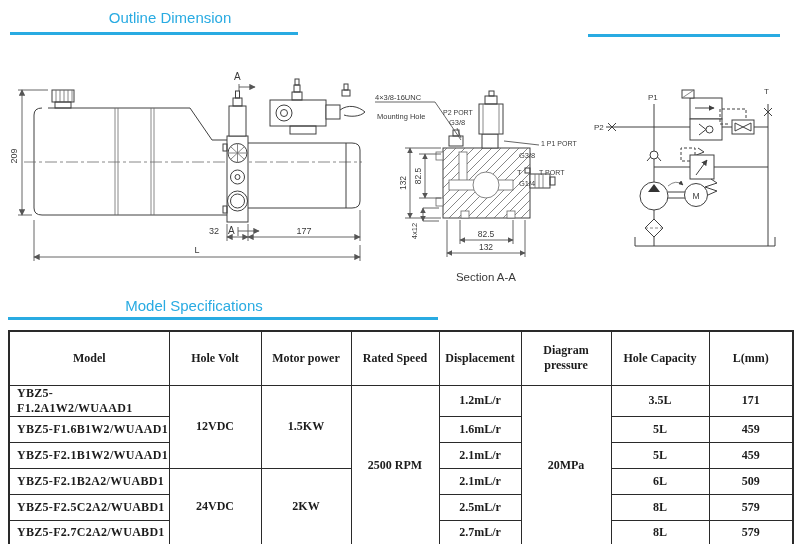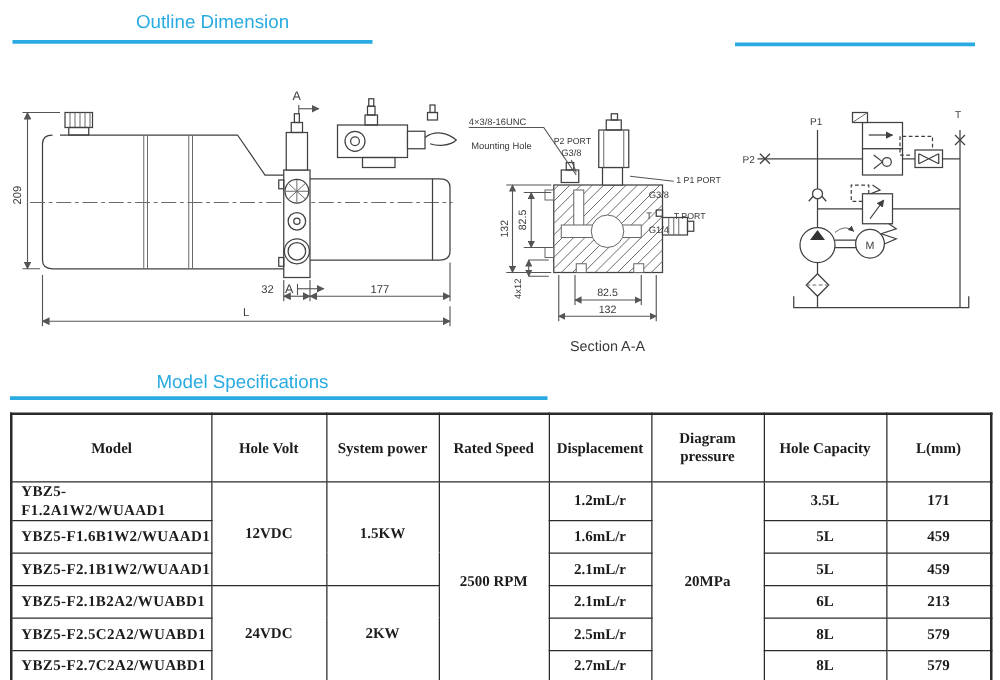--- a/index.html
+++ b/index.html
@@ -290,21 +290,21 @@
         <col style="width:88px">
       <col style="width:82px">
         <col style="width:90px">
         <col style="width:98px">
         <col style="width:84px">
     </colgroup>
     <tbody>
         <tr class="hdr">
       <th>Model</th>
       <th>Hole Volt</th>
-      <th>System power</th>
+      <th>Motor power</th>
       <th>Rated Speed</th>
       <th>Displacement</th>
       <th>Diagram pressure</th>
       <th>Hole Capacity</th>
       <th>L(mm)</th>
     </tr>
     <tr class="r">
       <td class="model">YBZ5-F1.2A1W2/WUAAD1</td>
       <td rowspan="3">12VDC</td>
       <td rowspan="3">1.5KW</td>
@@ -325,21 +325,21 @@
       <td>2.1mL/r</td>
       <td>5L</td>
       <td>459</td>
     </tr>
     <tr class="r">
       <td class="model">YBZ5-F2.1B2A2/WUABD1</td>
       <td rowspan="3">24VDC</td>
       <td rowspan="3">2KW</td>
       <td>2.1mL/r</td>
       <td>6L</td>
-      <td>213</td>
+      <td>509</td>
     </tr>
     <tr class="r">
       <td class="model">YBZ5-F2.5C2A2/WUABD1</td>
       <td>2.5mL/r</td>
       <td>8L</td>
       <td>579</td>
     </tr>
     <tr class="r">
       <td class="model">YBZ5-F2.7C2A2/WUABD1</td>
       <td>2.7mL/r</td>

